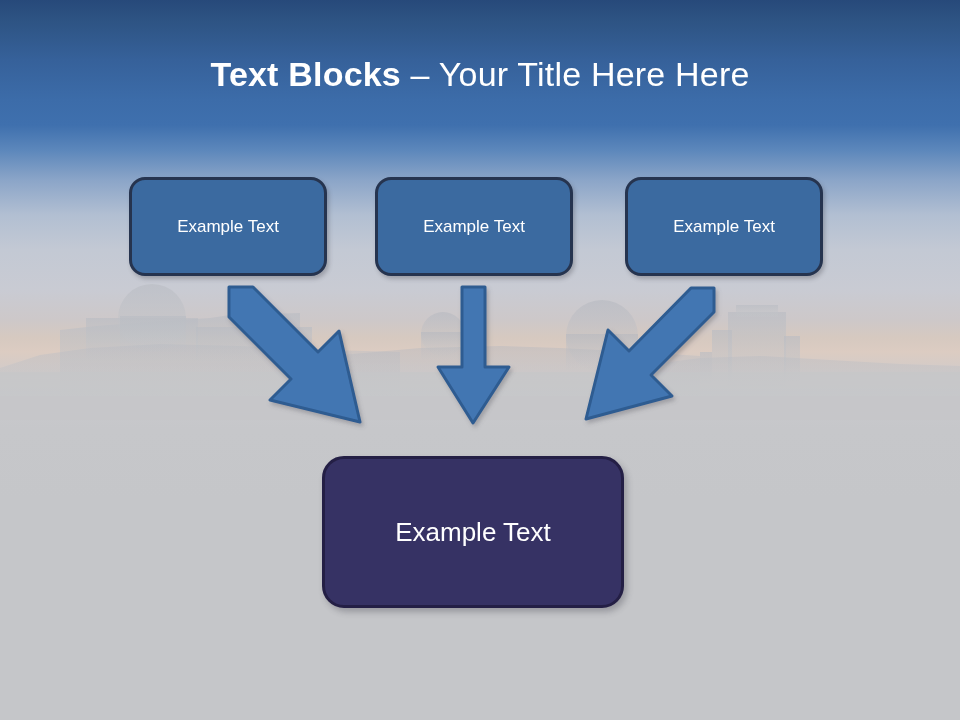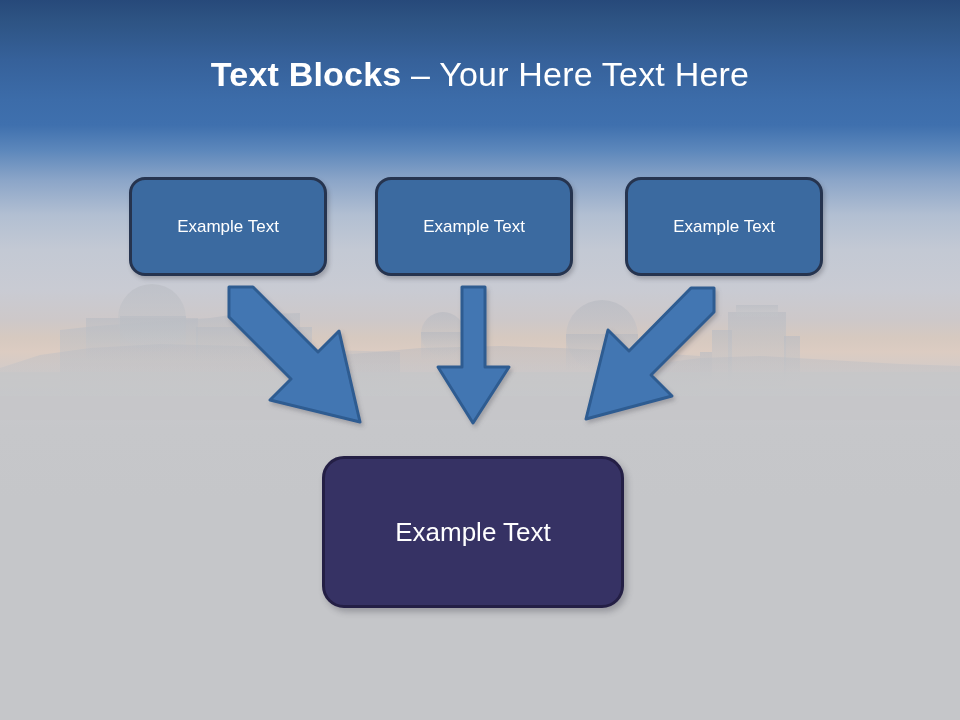--- a/index.html
+++ b/index.html
@@ -163,21 +163,21 @@
       <rect x="784" y="336" width="16" height="46"></rect>
       <rect x="700" y="352" width="12" height="32"></rect>
       <path d="M640,366 L700,358 L760,356 L830,360 L900,364 L960,366 L960,400 L640,400 Z" opacity="0.7"></path>
     </g>
 
     <rect x="0" y="372" width="960" height="40" fill="#c5c6c9" opacity="0.55"></rect>
     <rect x="0" y="396" width="960" height="24" fill="#c5c6c9" opacity="0.85"></rect>
   </svg>
 
   <div class="title">
-    <span class="strong">Text Blocks</span><span class="light"> – </span><span class="light">Your Here Text Here</span>
+    <span class="strong">Text Blocks</span><span class="light"> – </span><span class="light">Your Title Here Here</span>
   </div>
 
   <svg class="arrows" width="960" height="720" viewBox="0 0 960 720" xmlns="http://www.w3.org/2000/svg">
     <defs>
       <filter id="arrShadow" x="-30%" y="-30%" width="180%" height="180%">
         <feDropShadow dx="2" dy="3" stdDeviation="2" flood-color="#55555f" flood-opacity="0.35"></feDropShadow>
       </filter>
     </defs>
 
     <g filter="url(#arrShadow)">

